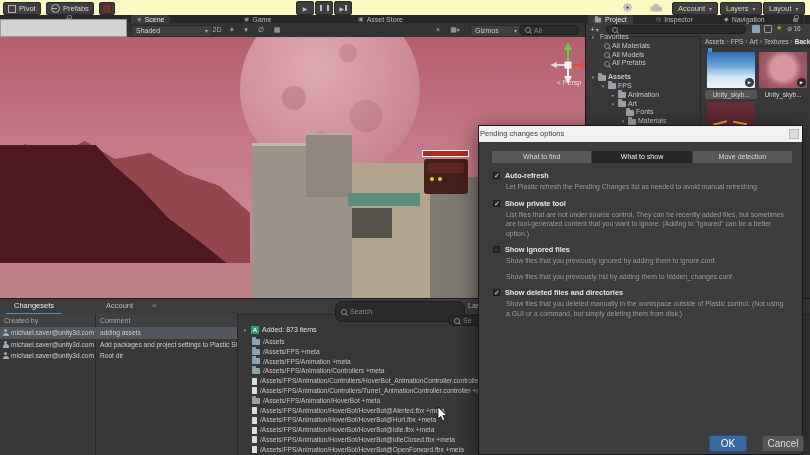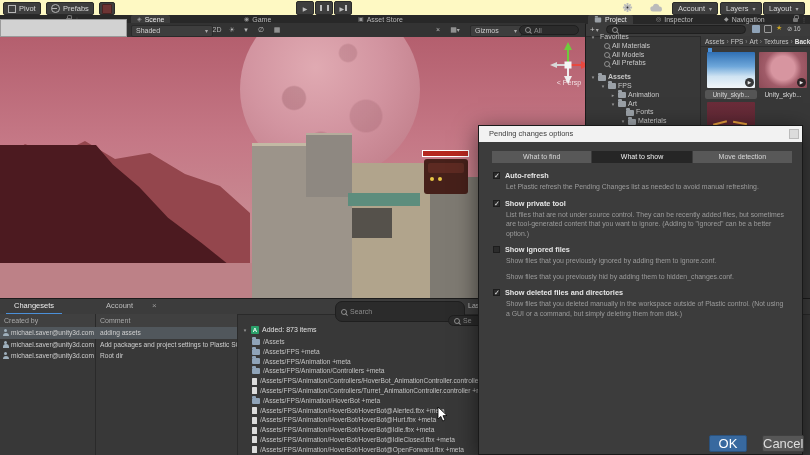--- a/index.html
+++ b/index.html
@@ -110,31 +110,31 @@
   .badge-a{display:inline-block;width:8px;height:8px;background:#2aa06a;border-radius:1px;color:#fff;font-size:6px;font-weight:bold;
            text-align:center;line-height:8px;flex:none;}
   .fl-row{position:absolute;left:14px;height:9.8px;line-height:9.8px;font-size:6.6px;color:#c4c4c4;white-space:nowrap;
           display:flex;align-items:center;gap:3px;}
   .file{display:inline-block;width:5px;height:7px;background:#dcdcdc;border-radius:0.5px;flex:none;}
   .mini-search{position:absolute;left:210px;top:1px;width:80px;height:9px;}
   
   .dialog{position:absolute;left:478px;top:125px;width:325px;height:330px;background:#3c3c3c;z-index:10;
           border:1px solid #191919;box-sizing:border-box;box-shadow:0 5px 22px rgba(0,0,0,.55);}
   .dlg-title{position:absolute;left:0;top:0;width:100%;height:16px;background:#f2f2f2;color:#404040;font-size:7.5px;
-             line-height:16px;padding-left:10px;box-sizing:border-box;}
+             line-height:16px;padding-left:1px;box-sizing:border-box;}
   .dlg-close{position:absolute;right:3px;top:3px;width:10px;height:10px;background:#dcdcdc;border:1px solid #bbb;box-sizing:border-box;}
   .dlg-tabs{position:absolute;left:13px;top:25px;width:300px;display:flex;gap:1px;}
   .dlg-tab{flex:1;height:12px;line-height:12px;text-align:center;font-size:7px;background:#585858;color:#d8d8d8;}
   .dlg-tab.active{background:#262626;color:#efefef;}
   .dlg-opts{position:absolute;left:14px;top:44px;width:292px;}
   .opt-label{display:flex;align-items:center;gap:5px;height:11px;font-size:7.3px;font-weight:bold;color:#e6e6e6;}
   .cb{width:7px;height:7px;background:#2b2b2b;border:1px solid #1d1d1d;box-sizing:border-box;color:#e0e0e0;
       font-size:7px;line-height:5px;text-align:center;flex:none;}
   .opt-desc{margin:1px 0 6px 13px;font-size:6.9px;line-height:9.5px;color:#9c9c9c;width:278px;}
-  .dlg-btn{position:absolute;top:309px;height:15px;line-height:15px;text-align:center;font-size:13px;border-radius:2px;}
+  .dlg-btn{position:absolute;top:309px;height:15px;line-height:15px;text-align:center;font-size:10px;border-radius:2px;}
   .btn-ok{left:230px;width:36px;background:#38699f;color:#fff;border:1px solid #2a517c;}
   .btn-cancel{left:283px;width:40px;background:#565656;color:#ddd;border:1px solid #404040;}
   .cursor{position:absolute;z-index:30;}
   .clip-las{position:absolute;font-size:7px;color:#c4c4c4;}
 </style>
 </head>
 <body>
 
 <div id="root">
 

